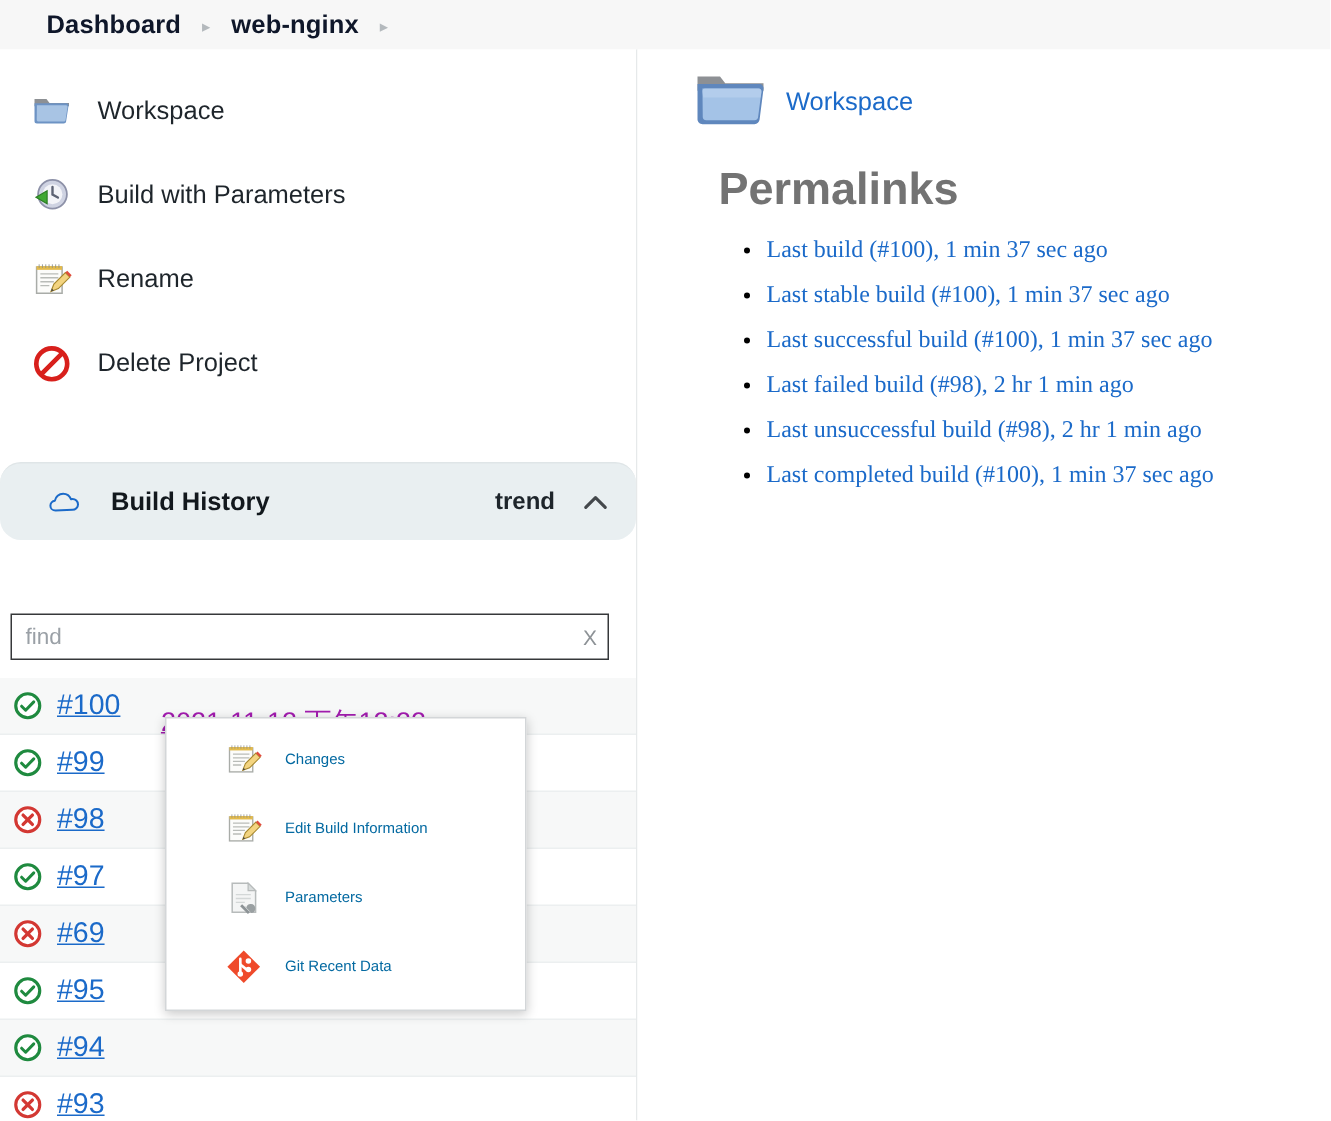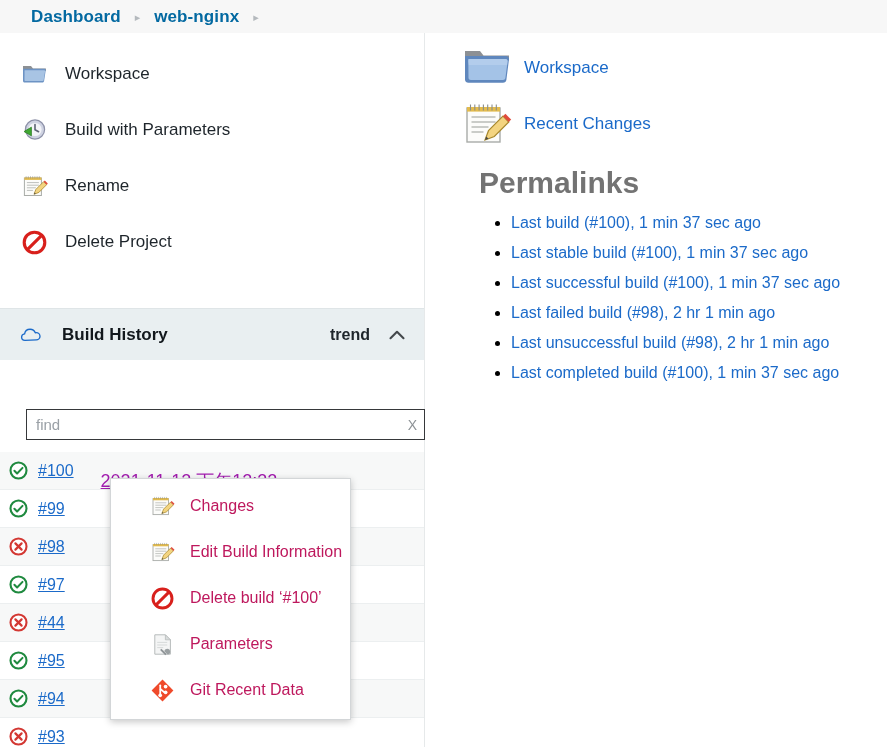--- a/index.html
+++ b/index.html
@@ -13,21 +13,21 @@
   #root { position: relative; width: 887px; height: 747px; background: #fff; }
 
   
   .breadcrumb-bar {
     position: absolute; left: 0; top: 0; width: 887px; height: 33px;
     background: #f7f7f7;
     display: flex; align-items: center;
     padding-left: 31px;
   }
   .crumb {
-    font-size: 17px; font-weight: bold; color: #0369a1;
+    font-size: 17px; font-weight: bold; color: #0f172a;
     letter-spacing: 0.1px; text-decoration: none; white-space: nowrap;
   }
   .crumb-sep {
     color: #b4b9bd; font-size: 11px; margin: 0 14px; user-select: none;
     transform: translateY(1px);
   }
 
   
   .left-col {
     position: absolute; left: 0; top: 33px; width: 424px; height: 714px;
@@ -51,37 +51,38 @@
 
   .ico { width: 27px; height: 27px; flex: 0 0 27px; position: relative; display:block; }
   .ico svg { display: block; width: 100%; height: 100%; }
 
   
   .bh-header {
     position: absolute; left: 0; top: 308px; width: 424px; height: 52px;
     background: #e9eff1;
     border-top: 1px solid #dfe5e7;
     display: flex; align-items: center;
-    padding: 0 16px 0 19px;
+    padding: 0 16px 0 31px;
+    border-radius: 14px;
   }
   .bh-cloud { width: 26px; height: 26px; flex: 0 0 26px; }
   .bh-title {
     font-size: 17px; font-weight: bold; color: #12181d; margin-left: 17px;
     white-space: nowrap;
   }
   .bh-spacer { flex: 1 1 auto; }
   .bh-trend {
     font-size: 16px; font-weight: bold; color: #1e252b;
     cursor: pointer; white-space: nowrap;
   }
   .bh-chevron { width: 22px; height: 22px; margin-left: 16px; flex: 0 0 22px; }
 
   
   .find-wrap {
-    position: absolute; left: 26px; top: 409px; width: 399px; height: 31px;
+    position: absolute; left: 7px; top: 409px; width: 399px; height: 31px;
   }
   .find-box {
     width: 100%; height: 100%;
     border: 1px solid #36383a;
     background: #fff;
     font-family: "Liberation Sans", sans-serif;
     font-size: 15px; color: #222;
     padding: 0 26px 0 9px;
     outline: none;
   }
@@ -96,21 +97,21 @@
   .build-row {
     position: relative; height: 38px;
     display: flex; align-items: center;
     padding-left: 9px;
     border-bottom: 1px solid #eceff0;
     background: #ffffff;
   }
   .build-row.alt { background: #f7f8f8; }
   .status-ico { width: 19px; height: 19px; flex: 0 0 19px; }
   .build-num {
-    font-size: 16px; color: #1b6ac9; text-decoration: underline;
+    font-size: 19px; color: #1b6ac9; text-decoration: underline;
     margin-left: 10px; cursor: pointer; white-space: nowrap;
   }
   .build-date {
     font-size: 18px; color: #a21caf; text-decoration: underline;
     margin-left: 27px; cursor: pointer; white-space: nowrap; margin-top: 20px;
   }
 
   
   .ctx-menu {
     position: absolute; left: 110px; top: 478px; width: 241px;
@@ -126,21 +127,21 @@
     cursor: pointer; border: 2px solid transparent;
     margin: 0 1px;
   }
   .ctx-item.sel {
     background: #aecdf0;
     border: 2px solid #0b0d0f;
     outline: 1px solid #cfe0f5;
   }
   .ctx-ico { width: 25px; height: 25px; flex: 0 0 25px; }
   .ctx-label {
-    font-size: 16px; color: #be185d; margin-left: 15px; white-space: nowrap;
+    font-size: 10px; color: #0369a1; margin-left: 15px; white-space: nowrap;
   }
 
   
   .right-col {
     position: absolute; left: 425px; top: 33px; width: 462px; height: 714px;
     background: #ffffff; padding: 7px 0 0 36px;
   }
   .rlink {
     display: flex; align-items: center; height: 56px; cursor: pointer;
     text-decoration: none;
@@ -150,21 +151,21 @@
     font-size: 17px; color: #1b6ac9; margin-left: 11px; white-space: nowrap;
   }
   .perma-title {
     font-size: 30px; font-weight: bold; color: #737373;
     margin: 14px 0 10px 18px;
   }
   .perma-list { list-style: disc; margin: 0; padding-left: 50px; }
   .perma-list li { margin: 0 0 4px 0; line-height: 26px; }
   .perma-link {
     font-size: 16px; color: #1b6ac9; text-decoration: none;
-    cursor: pointer; white-space: nowrap;
+    cursor: pointer; white-space: nowrap; font-family: Liberation Serif, serif;
   }
 </style>
 </head>
 <body>
 
 <div id="root">
 
   <div class="breadcrumb-bar">
     <a class="crumb">Dashboard</a>
     <span class="crumb-sep">▸</span>
@@ -284,21 +285,21 @@
             <circle cx="9.5" cy="9.5" r="8" fill="#fff" stroke="#1f8a3f" stroke-width="2.1"></circle>
             <path d="M5.4 9.8l2.7 2.7 5.4-5.6" fill="none" stroke="#1f8a3f" stroke-width="2" stroke-linecap="round" stroke-linejoin="round"></path>
           </svg></span>
         <a class="build-num">#97</a>
       </div>
       <div class="build-row alt">
         <span class="status-ico"><svg viewBox="0 0 19 19">
             <circle cx="9.5" cy="9.5" r="8" fill="#fff" stroke="#d33833" stroke-width="2.1"></circle>
             <path d="M6.4 6.4l6.2 6.2M12.6 6.4l-6.2 6.2" stroke="#d33833" stroke-width="2.2" stroke-linecap="round"></path>
           </svg></span>
-        <a class="build-num">#44</a>
+        <a class="build-num">#69</a>
       </div>
       <div class="build-row">
         <span class="status-ico"><svg viewBox="0 0 19 19">
             <circle cx="9.5" cy="9.5" r="8" fill="#fff" stroke="#1f8a3f" stroke-width="2.1"></circle>
             <path d="M5.4 9.8l2.7 2.7 5.4-5.6" fill="none" stroke="#1f8a3f" stroke-width="2" stroke-linecap="round" stroke-linejoin="round"></path>
           </svg></span>
         <a class="build-num">#95</a>
       </div>
       <div class="build-row alt">
         <span class="status-ico"><svg viewBox="0 0 19 19">
@@ -341,27 +342,20 @@
               <path d="M4.6 2.9v2.2M6.6 2.9v2.2M8.6 2.9v2.2M10.6 2.9v2.2M12.6 2.9v2.2M14.6 2.9v2.2M16.6 2.9v2.2"></path>
             </g>
             <g stroke="#b9bcb8" stroke-width=".85">
               <path d="M5.3 8.8h11M5.3 11.2h11M5.3 13.6h8M5.3 16h5.5"></path>
             </g>
             <path d="M11.8 19.6l1.8-4.5 7-7 2.8 2.8-7 7z" fill="#f3d480" stroke="#a8892f" stroke-width=".75"></path>
             <path d="M20.6 8.1l2.8 2.8 1.1-1.1-2.8-2.8z" fill="#e04b3c"></path>
             <path d="M11.8 19.6l1.7-.55-1.15-1.15z" fill="#4b4b48"></path>
           </svg></span>
         <span class="ctx-label">Edit Build Information</span>
-      </div>
-      <div class="ctx-item">
-        <span class="ctx-ico"><svg viewBox="0 0 25 25">
-            <circle cx="12.5" cy="12.5" r="9.5" fill="#fff" stroke="#d8201c" stroke-width="2.9"></circle>
-            <path d="M6.1 18.9L18.9 6.1" stroke="#d8201c" stroke-width="2.9" stroke-linecap="round"></path>
-          </svg></span>
-        <span class="ctx-label">Delete build ‘#100’</span>
       </div>
       <div class="ctx-item">
         <span class="ctx-ico"><svg viewBox="0 0 25 25">
             <path d="M4.8 2.8h10.6l5 5v14.4H4.8z" fill="#f4f5f5" stroke="#b7bbbb" stroke-width="1"></path>
             <path d="M15.4 2.8l5 5h-5z" fill="#d8dcdc" stroke="#b7bbbb" stroke-width=".8"></path>
             <g stroke="#d3d7d7" stroke-width=".9">
               <path d="M7.2 10.4h10M7.2 13h10M7.2 15.6h6"></path>
             </g>
             <path d="M14.2 19.2a3 3 0 1 1 3.4 3.4l-4.8-4.8a3 3 0 0 1 1.4 1.4z" fill="#9aa0a2"></path>
             <path d="M11.4 16.8l5.2 5.2-1.3 1.3-5.2-5.2z" fill="#8d9396"></path>
@@ -390,38 +384,20 @@
         <svg viewBox="0 0 52 52">
           <path d="M4 9h15l3.5 4.5H48v5H4z" fill="#8d9094"></path>
           <path d="M4 14h41c2 0 3.2 1.4 3 3.3l-2.6 20.4c-.2 1.8-1.6 3.1-3.4 3.1H7.4c-1.8 0-3.3-1.3-3.4-3.1z" fill="#5f87bd"></path>
           <path d="M7.3 17h37.4c1.3 0 2.1 1 1.9 2.3l-2.2 16.8c-.2 1.2-1.1 2-2.4 2H9.8c-1.2 0-2.2-.8-2.3-2z" fill="#a4c3e7"></path>
           <path d="M7.3 17h37.4c1.3 0 2.1 1 1.9 2.3l-.5 3.7H7.8l-.5-3.7c-.2-1.3.6-2.3 1.9-2.3z" fill="#b9d2ee" opacity=".7"></path>
         </svg>
       </span>
       <span class="rlink-label">Workspace</span>
     </a>
 
-    <a class="rlink">
-      <span class="rlink-ico">
-        <svg viewBox="0 0 52 52">
-          <rect x="6" y="10" width="33" height="34" fill="#fcfcfa" stroke="#a9aca8" stroke-width="1.4"></rect>
-          <rect x="6" y="9" width="33" height="4.6" fill="#e3bb4c"></rect>
-          <g stroke="#8b8e8a" stroke-width="1.1">
-            <path d="M9.5 6.4v6M13.8 6.4v6M18.1 6.4v6M22.4 6.4v6M26.7 6.4v6M31 6.4v6M35.3 6.4v6"></path>
-          </g>
-          <g stroke="#b9bcb8" stroke-width="1.6">
-            <path d="M10.5 19h24M10.5 24h24M10.5 29h17M10.5 34h12"></path>
-          </g>
-          <path d="M24 42l3.5-9.3L42 18.2l5.8 5.8L33.3 38.5z" fill="#f3d480" stroke="#a8892f" stroke-width="1.2"></path>
-          <path d="M42 18.2l5.8 5.8 2.4-2.4-5.8-5.8z" fill="#e04b3c"></path>
-          <path d="M24 42l3.6-1.2-2.4-2.4z" fill="#4b4b48"></path>
-        </svg>
-      </span>
-      <span class="rlink-label">Recent Changes</span>
-    </a>
 
     <div class="perma-title">Permalinks</div>
     <ul class="perma-list">
         <li><a class="perma-link">Last build (#100), 1 min 37 sec ago</a></li>
         <li><a class="perma-link">Last stable build (#100), 1 min 37 sec ago</a></li>
         <li><a class="perma-link">Last successful build (#100), 1 min 37 sec ago</a></li>
         <li><a class="perma-link">Last failed build (#98), 2 hr 1 min ago</a></li>
         <li><a class="perma-link">Last unsuccessful build (#98), 2 hr 1 min ago</a></li>
         <li><a class="perma-link">Last completed build (#100), 1 min 37 sec ago</a></li>
       </ul>

